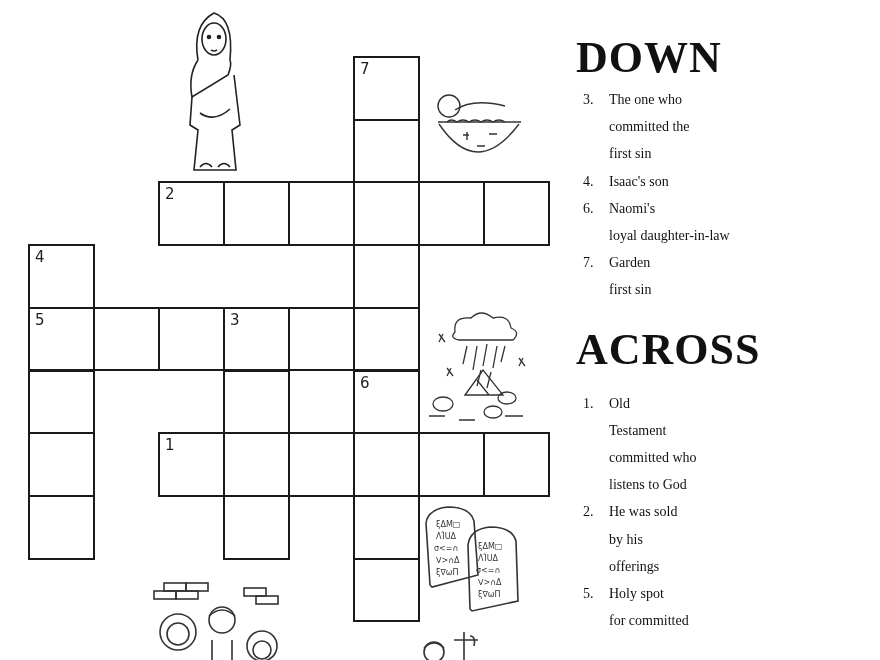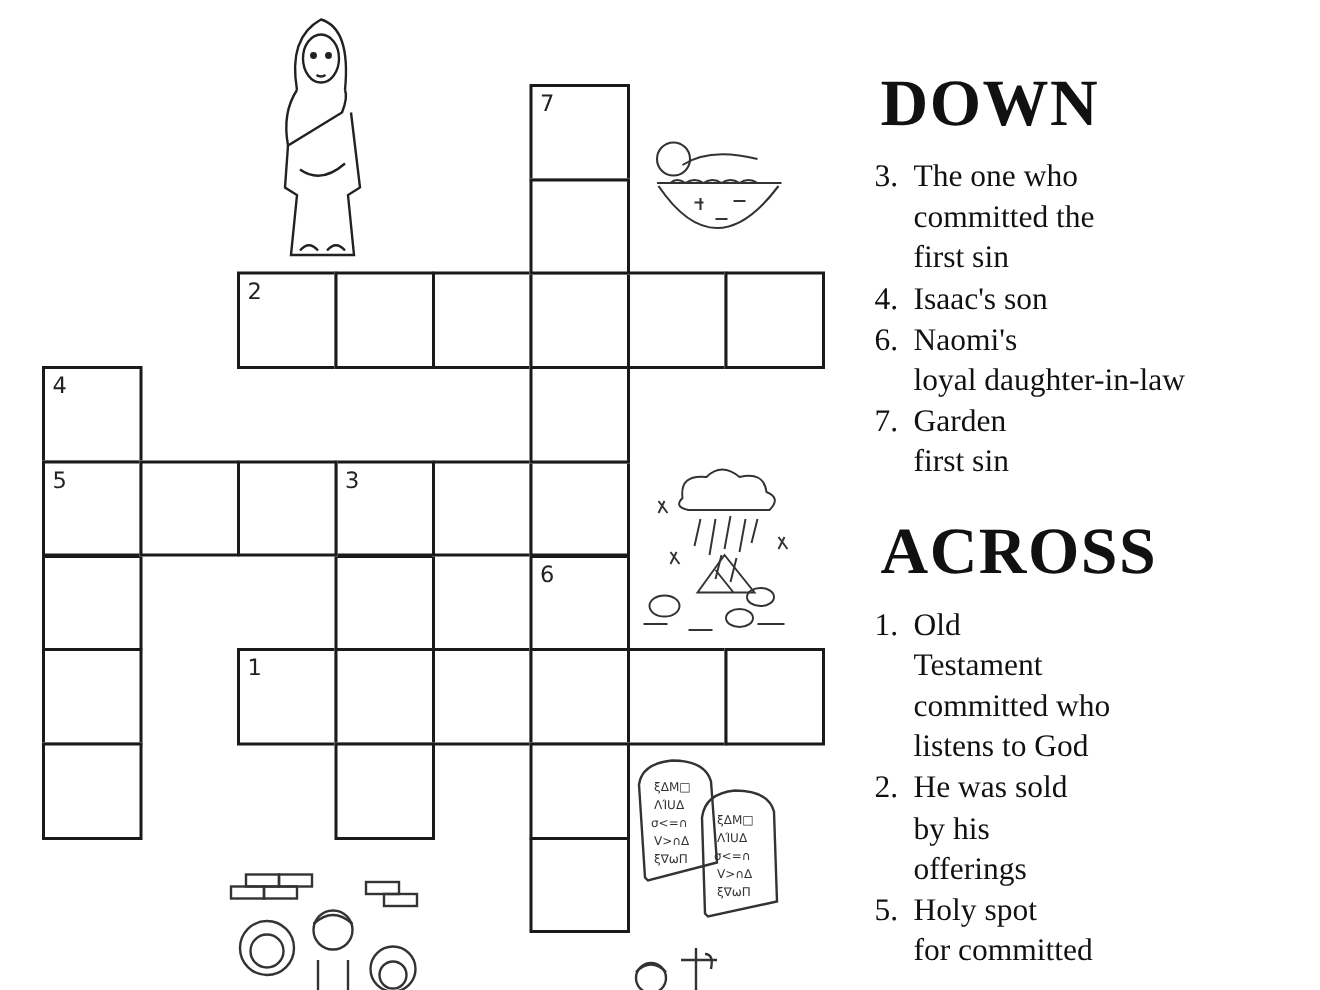--- a/index.html
+++ b/index.html
@@ -1,22 +1,22 @@
 <!DOCTYPE html>
 <html><head>
 <meta charset="utf-8">
 <style>
   html, body { margin:0; padding:0; background:#ffffff; }
   body { width:880px; height:660px; position:relative; overflow:hidden; font-family:"DejaVu Serif", serif; color:#111; }
   #grid { position:absolute; left:0; top:0; width:560px; height:660px; }
   .cell { position:absolute; box-sizing:border-box; border:2px solid #1a1a1a; background:#fff; }
   .num { position:absolute; left:5px; top:2px; font-family:"DejaVu Sans", sans-serif; font-size:15px; color:#222; }
   .clues { position:absolute; left:576px; top:34px; width:300px; }
-  .heading { font-family:"Liberation Serif", serif; font-size:44px; letter-spacing:1px; color:#111; line-height:48px; margin:11px; }
-  .clue { font-family:"Liberation Serif", serif; font-size:21px; line-height:27.2px; color:#111; margin-left:7px; }
+  .heading { font-family:"Liberation Serif", serif; font-size:44px; letter-spacing:1px; color:#111; line-height:48px; margin:0; }
+  .clue { font-family:"Liberation Serif", serif; font-size:14px; line-height:27.2px; color:#111; margin-left:7px; }
   .clue .n { display:inline-block; width:26px; }
   .clue .line { display:block; padding-left:26px; }
   .clue .line.first { padding-left:0; }
   .illus { position:absolute; }
 </style>
 </head>
 <body>
 
 <div id="grid">
     <div class="cell" style="left: 158px; top: 432.2px; width: 67px; height: 64.7px;">
@@ -162,21 +162,21 @@
       <div class="clue">
         <span class="line first"><span class="n">6.</span><span>Naomi's</span></span>
         <span class="line"><span>loyal daughter-in-law</span></span>
       </div>
       <div class="clue">
         <span class="line first"><span class="n">7.</span><span>Garden</span></span>
         <span class="line"><span>first sin</span></span>
       </div>
     </div>
   <h2 class="heading" style="margin-top:22px">ACROSS</h2>
-  <div id="across-list" style="margin-top:0px">
+  <div id="across-list" style="margin-top:16px">
       <div class="clue">
         <span class="line first"><span class="n">1.</span><span>Old</span></span>
         <span class="line"><span>Testament</span></span>
         <span class="line"><span>committed who</span></span>
         <span class="line"><span>listens to God</span></span>
       </div>
       <div class="clue">
         <span class="line first"><span class="n">2.</span><span>He was sold</span></span>
         <span class="line"><span>by his</span></span>
         <span class="line"><span>offerings</span></span>

